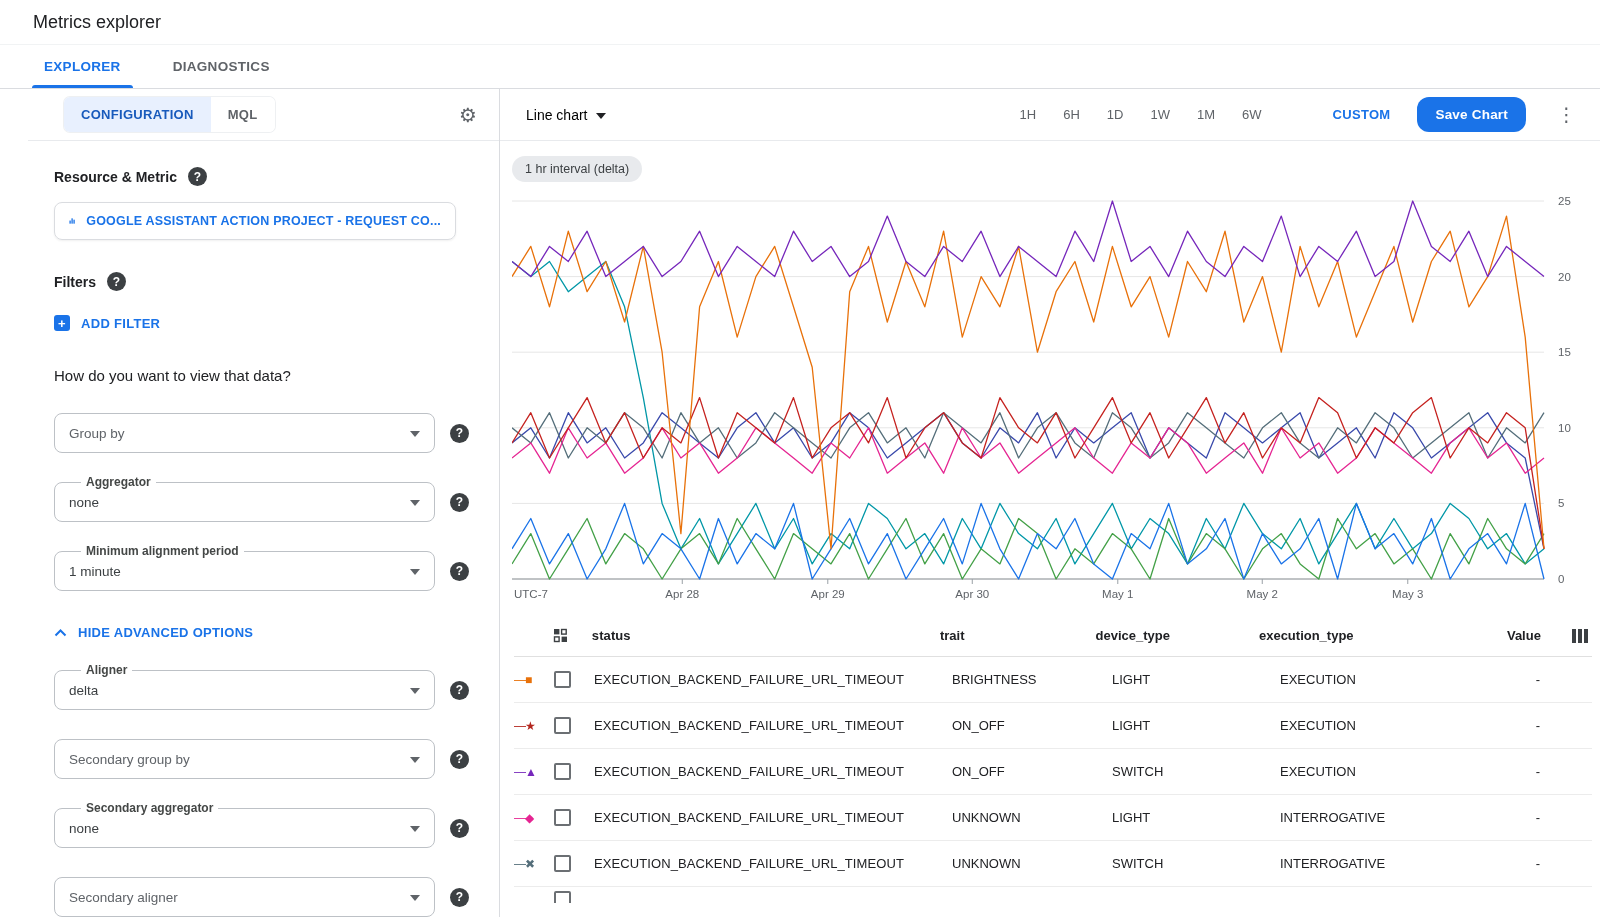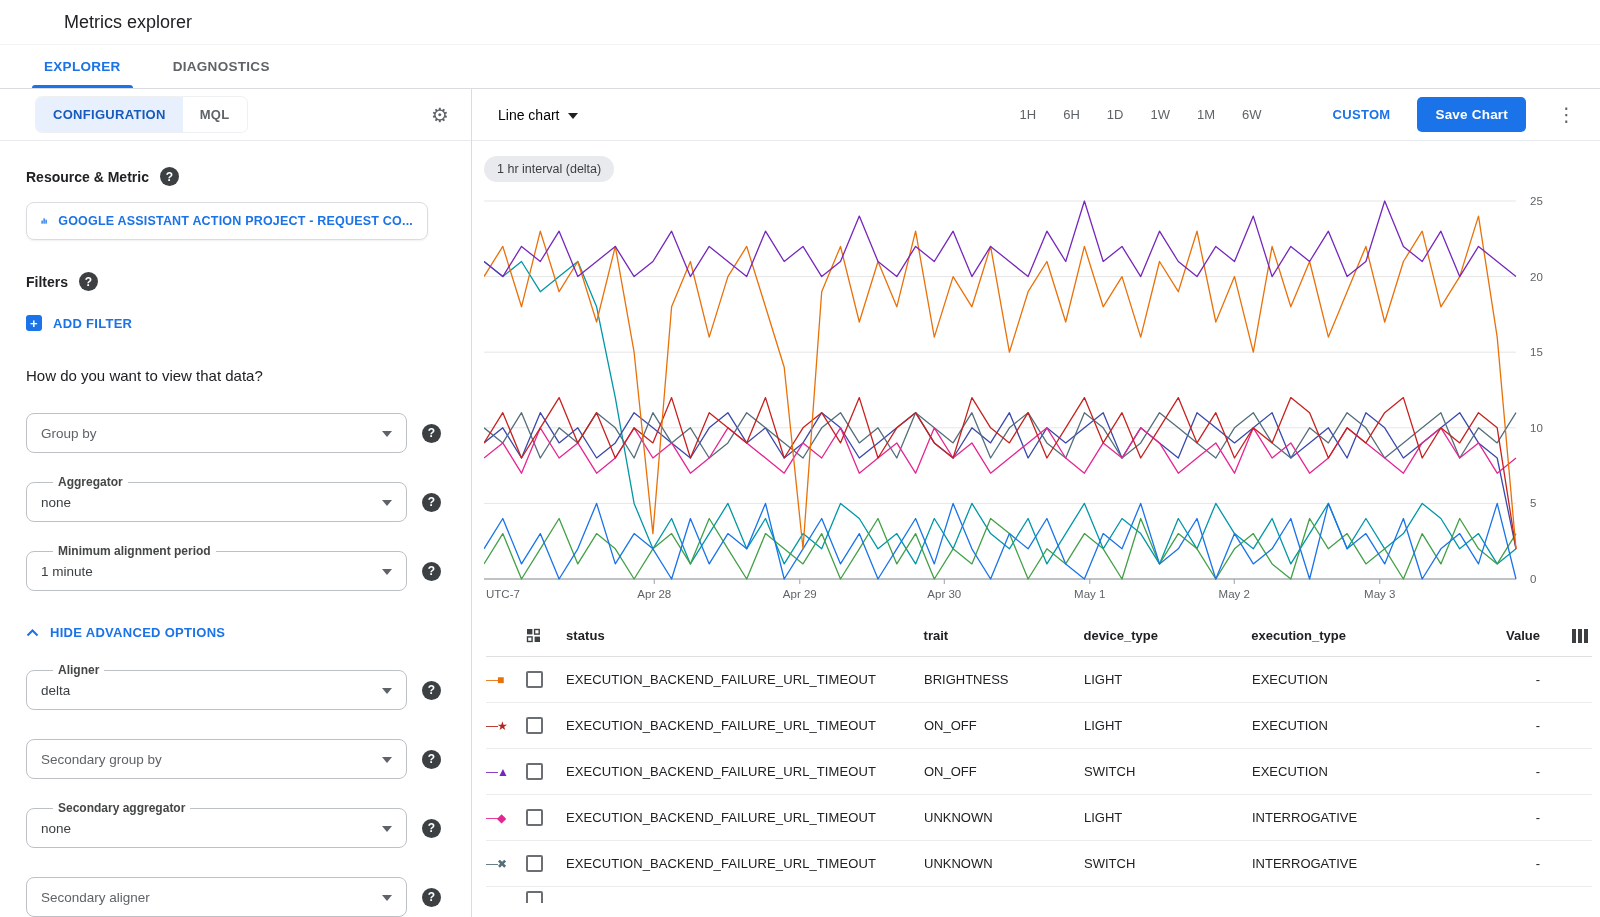--- a/index.html
+++ b/index.html
@@ -2,28 +2,28 @@
 <html><head>
 <meta charset="utf-8">
 <style>
   * { box-sizing: border-box; margin: 0; padding: 0; }
   body {
     width: 1600px; height: 917px; overflow: hidden; background: #fff;
     font-family: "Liberation Sans", "DejaVu Sans", sans-serif; color: #202124;
   }
   
   .app-header { height: 45px; display: flex; align-items: center; padding-left: 33px; border-bottom: 1px solid #f1f3f4; }
-  .app-title { font-size: 18px; font-weight: 400; color: #202124; margin-left: 31px; }
+  .app-title { font-size: 18px; font-weight: 400; color: #202124; }
   
   .tabs { height: 44px; border-bottom: 1px solid #dadce0; display: flex; align-items: stretch; padding-left: 18px; }
   .tab { padding: 0 26px; display: flex; align-items: center; font-size: 13.5px; font-weight: 700; letter-spacing: .3px; color: #5f6368; position: relative; cursor: pointer; }
   .tab.active { color: #1a73e8; }
   .tab.active::after { content: ""; position: absolute; left: 14px; right: 14px; bottom: 0; height: 3px; background: #1a73e8; border-radius: 3px 3px 0 0; }
   
-  .main { display: flex; height: 828px; }
+  .main { display: flex; height: 828px; padding-left: 28px; }
   .left { width: 472px; min-width: 472px; border-right: 1px solid #dadce0; overflow: hidden; }
   .right { flex: 1; display: flex; flex-direction: column; overflow: hidden; }
   
   .left-toolbar { height: 52px; border-bottom: 1px solid #e8eaed; display: flex; align-items: center; justify-content: space-between; padding: 0 22px 0 36px; }
   .seg { display: flex; border-radius: 6px; overflow: hidden; box-shadow: 0 0 0 1px #eef0f2; }
   .seg-btn { padding: 10px 17px; font-size: 13px; font-weight: 700; letter-spacing: .3px; color: #5f6368; cursor: pointer; background: #fff; }
   .seg-btn.active { background: #e8f0fe; color: #185abc; }
   .gear { font-size: 20px; color: #5f6368; cursor: pointer; }
   
   .left-content { padding: 26px 30px 0 26px; }
@@ -40,21 +40,21 @@
   .fbox.placeholder .fval { color: #5f6368; }
   .arrow { position: absolute; right: 14px; top: 17px; width: 0; height: 0; border-left: 5px solid transparent; border-right: 5px solid transparent; border-top: 6px solid #5f6368; }
   .adv-toggle { margin-top: 34px; display: flex; align-items: center; gap: 11px; color: #1a73e8; font-size: 13px; font-weight: 700; letter-spacing: .3px; cursor: pointer; }
   
   .right-toolbar { height: 52px; min-height: 52px; border-bottom: 1px solid #e8eaed; display: flex; align-items: center; justify-content: space-between; padding: 0 20px 0 26px; }
   .lc { display: flex; align-items: center; gap: 9px; font-size: 14px; color: #000000; cursor: pointer; }
   .lc-tri { width: 0; height: 0; border-left: 5px solid transparent; border-right: 5px solid transparent; border-top: 6px solid #202124; margin-top: 2px; }
   .tool-right { display: flex; align-items: center; gap: 27px; }
   .range { font-size: 13px; color: #5f6368; font-weight: 500; cursor: pointer; }
   .custom { color: #1a73e8; font-weight: 700; letter-spacing: .3px; font-size: 13px; cursor: pointer; margin-left: 44px; }
-  .save-btn { background: #1a73e8; color: #fff; border: none; font-family: inherit; font-size: 13.5px; font-weight: 600; padding: 10px 18px; border-radius: 5px; letter-spacing: .2px; cursor: pointer; }
+  .save-btn { background: #1a73e8; color: #fff; border: none; font-family: inherit; font-size: 13.5px; font-weight: 600; padding: 10px 18px; border-radius: 12px; letter-spacing: .2px; cursor: pointer; }
   .kebab { color: #5f6368; font-size: 19px; cursor: pointer; padding: 0 4px; }
   
   .chart-zone { padding: 15px 0 0 12px; }
   .interval-chip { display: inline-block; background: #e8eaed; border-radius: 15px; padding: 6px 13px; font-size: 12.5px; color: #3c4043; cursor: pointer; }
   #chart-svg { display: block; margin-top: 7px; }
   
   .legend { margin-top: 8px; flex: 1; overflow: hidden; padding: 0 8px 0 14px; }
   .lhead { display: flex; align-items: center; height: 42px; border-bottom: 1px solid #e0e0e0; font-weight: 700; font-size: 13px; color: #202124; }
   .lrow { display: flex; align-items: center; height: 46px; border-bottom: 1px solid #ececec; font-size: 13px; color: #202124; }
   .lrow.partial { height: 16px; border-bottom: none; align-items: flex-start; overflow: hidden; padding-top: 4px; }

